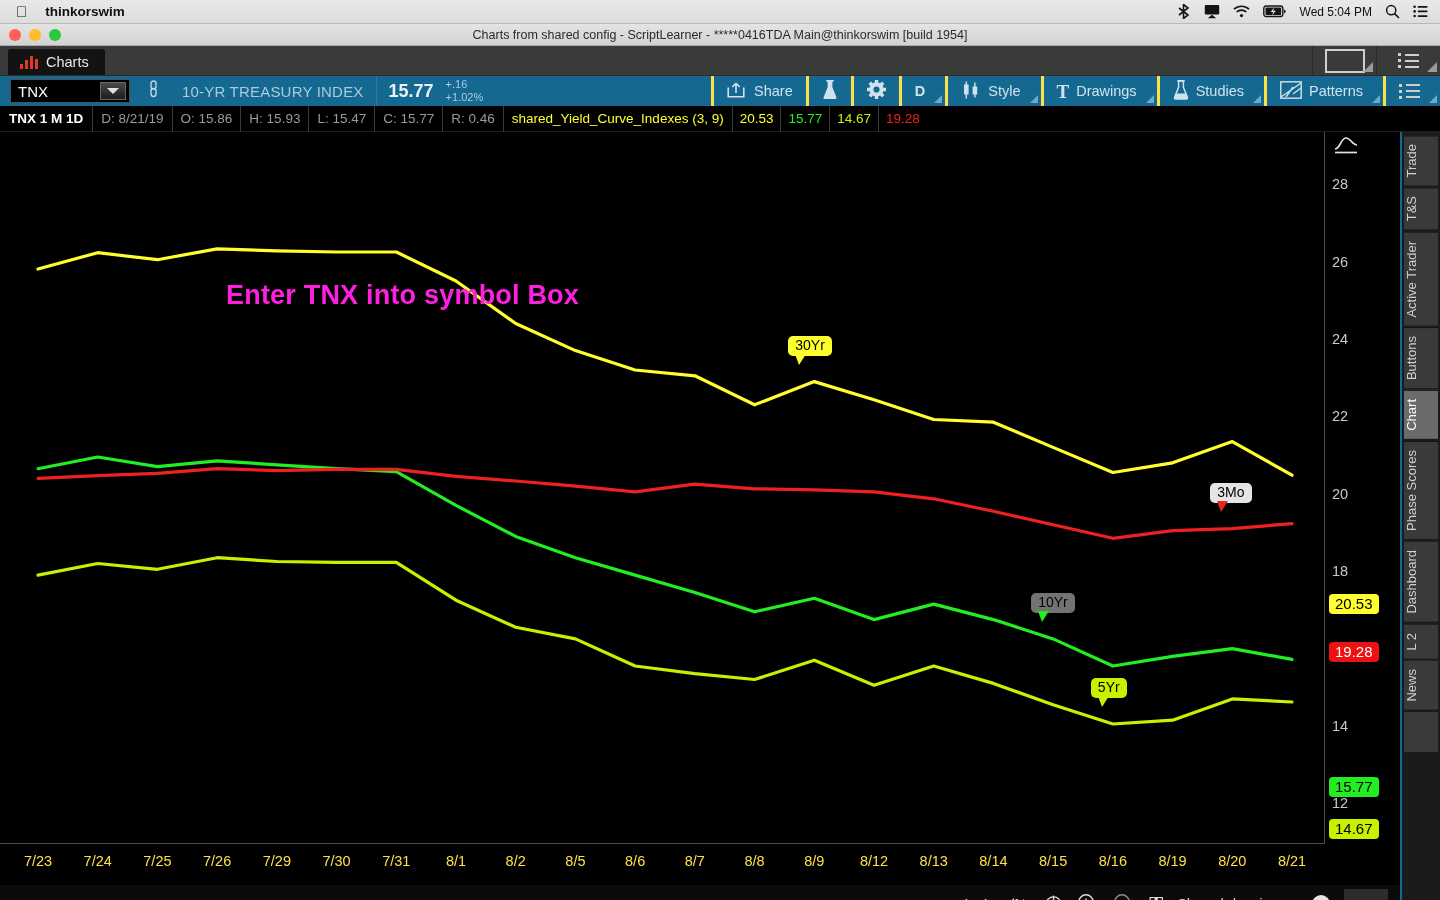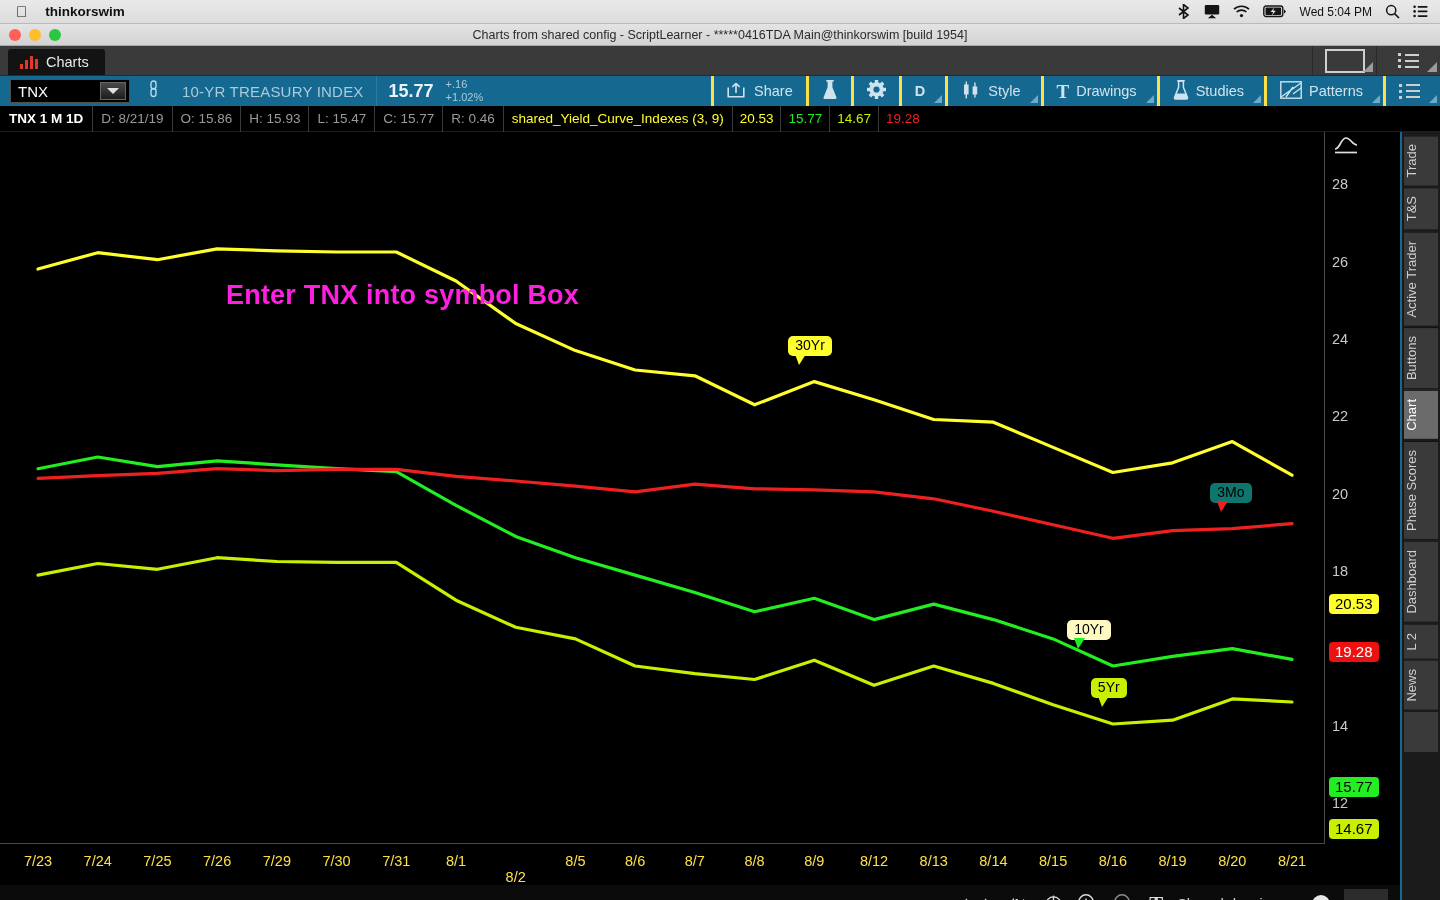--- a/index.html
+++ b/index.html
@@ -429,22 +429,22 @@
   <div id="chartpane">
     <svg id="plot" width="1325" height="712">
         <polyline points="38.0,137.0 97.7,120.7 157.4,127.7 217.1,116.9 276.9,118.8 336.6,120.0 396.3,120.0 456.0,149.0 515.7,191.5 575.4,218.6 635.1,238.0 694.9,243.8 754.6,272.8 814.3,249.6 874.0,267.8 933.7,287.5 993.4,290.2 1053.1,315.4 1112.9,340.5 1172.6,330.8 1232.3,309.6 1292.0,343.2" fill="none" stroke="#ffff2e" stroke-width="3.2" stroke-linejoin="round" stroke-linecap="round"></polyline>
         <polyline points="38.0,336.7 97.7,325.0 157.4,334.7 217.1,328.9 276.9,332.8 336.6,336.7 396.3,339.7 456.0,373.4 515.7,404.4 575.4,425.7 635.1,443.1 694.9,460.5 754.6,479.8 814.3,466.3 874.0,487.6 933.7,472.1 993.4,487.6 1053.1,506.9 1112.9,534.0 1172.6,524.3 1232.3,516.6 1292.0,527.4" fill="none" stroke="#22ee22" stroke-width="3.2" stroke-linejoin="round" stroke-linecap="round"></polyline>
         <polyline points="38.0,346.3 97.7,343.6 157.4,341.3 217.1,336.7 276.9,338.6 336.6,337.4 396.3,337.4 456.0,344.4 515.7,349.0 575.4,354.1 635.1,359.9 694.9,352.1 754.6,356.8 814.3,357.9 874.0,359.9 933.7,366.8 993.4,379.2 1053.1,392.8 1112.9,406.3 1172.6,398.6 1232.3,396.6 1292.0,391.6" fill="none" stroke="#ee2020" stroke-width="3.2" stroke-linejoin="round" stroke-linecap="round"></polyline>
         <polyline points="38.0,443.1 97.7,431.5 157.4,437.3 217.1,425.7 276.9,429.5 336.6,430.3 396.3,430.3 456.0,468.2 515.7,495.3 575.4,506.9 635.1,534.0 694.9,541.7 754.6,547.5 814.3,528.2 874.0,553.3 933.7,534.0 993.4,551.4 1053.1,572.7 1112.9,592.0 1172.6,588.2 1232.3,566.9 1292.0,570.0" fill="none" stroke="#c8f000" stroke-width="3.2" stroke-linejoin="round" stroke-linecap="round"></polyline>
       </svg>
     <div class="annot">Enter TNX into symbol Box</div>
     <div id="callouts">
         <div class="bubble" style="left: 788.286px; top: 203.587px; background: rgb(255, 255, 46); color: rgb(255, 255, 46);"><span style="color: rgb(0, 0, 0); text-align: right;">30Yr</span></div>
-        <div class="bubble" style="left: 1031.14px; top: 488px; background: #fef9c3; color: rgb(34, 238, 34); margin-left: 36px;"><span style="color: rgb(0, 0, 0);">10Yr</span></div>
-        <div class="bubble" style="left: 1210.29px; top: 350.63px; background: #0f766e; color: rgb(238, 32, 32);"><span style="color: rgb(0, 0, 0);">3Mo</span></div>
+        <div class="bubble" style="left: 1031.14px; top: 461px; background: #737373; color: rgb(34, 238, 34);"><span style="color: rgb(0, 0, 0);">10Yr</span></div>
+        <div class="bubble" style="left: 1210.29px; top: 350.63px; background: #e5e5e5; color: rgb(238, 32, 32);"><span style="color: rgb(0, 0, 0);">3Mo</span></div>
         <div class="bubble" style="left: 1090.86px; top: 546.043px; background: rgb(200, 240, 0); color: rgb(200, 240, 0);"><span style="color: rgb(0, 0, 0);">5Yr</span></div>
       </div>
   </div>
 
   <div id="typebox">
     <span>
       <svg width="26" height="22" viewBox="0 0 26 22">
           <path d="M2 16 C7 16 8 5 13 5 C18 5 19 12 24 12" fill="none" stroke="#e0e0e0" stroke-width="1.7"></path>
           <line x1="2" y1="19.5" x2="24" y2="19.5" stroke="#e0e0e0" stroke-width="1.7"></line>
         </svg>
@@ -469,21 +469,21 @@
 
   <div id="dateaxis">
       <div class="d" style="left: 38px;">7/23</div>
       <div class="d" style="left: 97.7143px;">7/24</div>
       <div class="d" style="left: 157.429px;">7/25</div>
       <div class="d" style="left: 217.143px;">7/26</div>
       <div class="d" style="left: 276.857px;">7/29</div>
       <div class="d" style="left: 336.571px;">7/30</div>
       <div class="d" style="left: 396.286px;">7/31</div>
       <div class="d" style="left: 456px;">8/1</div>
-      <div class="d" style="left: 515.714px; margin-top: 16px;">8/2</div>
+      <div class="d" style="left: 515.714px;">8/2</div>
       <div class="d" style="left: 575.429px;">8/5</div>
       <div class="d" style="left: 635.143px;">8/6</div>
       <div class="d" style="left: 694.857px;">8/7</div>
       <div class="d" style="left: 754.571px;">8/8</div>
       <div class="d" style="left: 814.286px;">8/9</div>
       <div class="d" style="left: 874px;">8/12</div>
       <div class="d" style="left: 933.714px;">8/13</div>
       <div class="d" style="left: 993.429px;">8/14</div>
       <div class="d" style="left: 1053.14px;">8/15</div>
       <div class="d" style="left: 1112.86px;">8/16</div>

